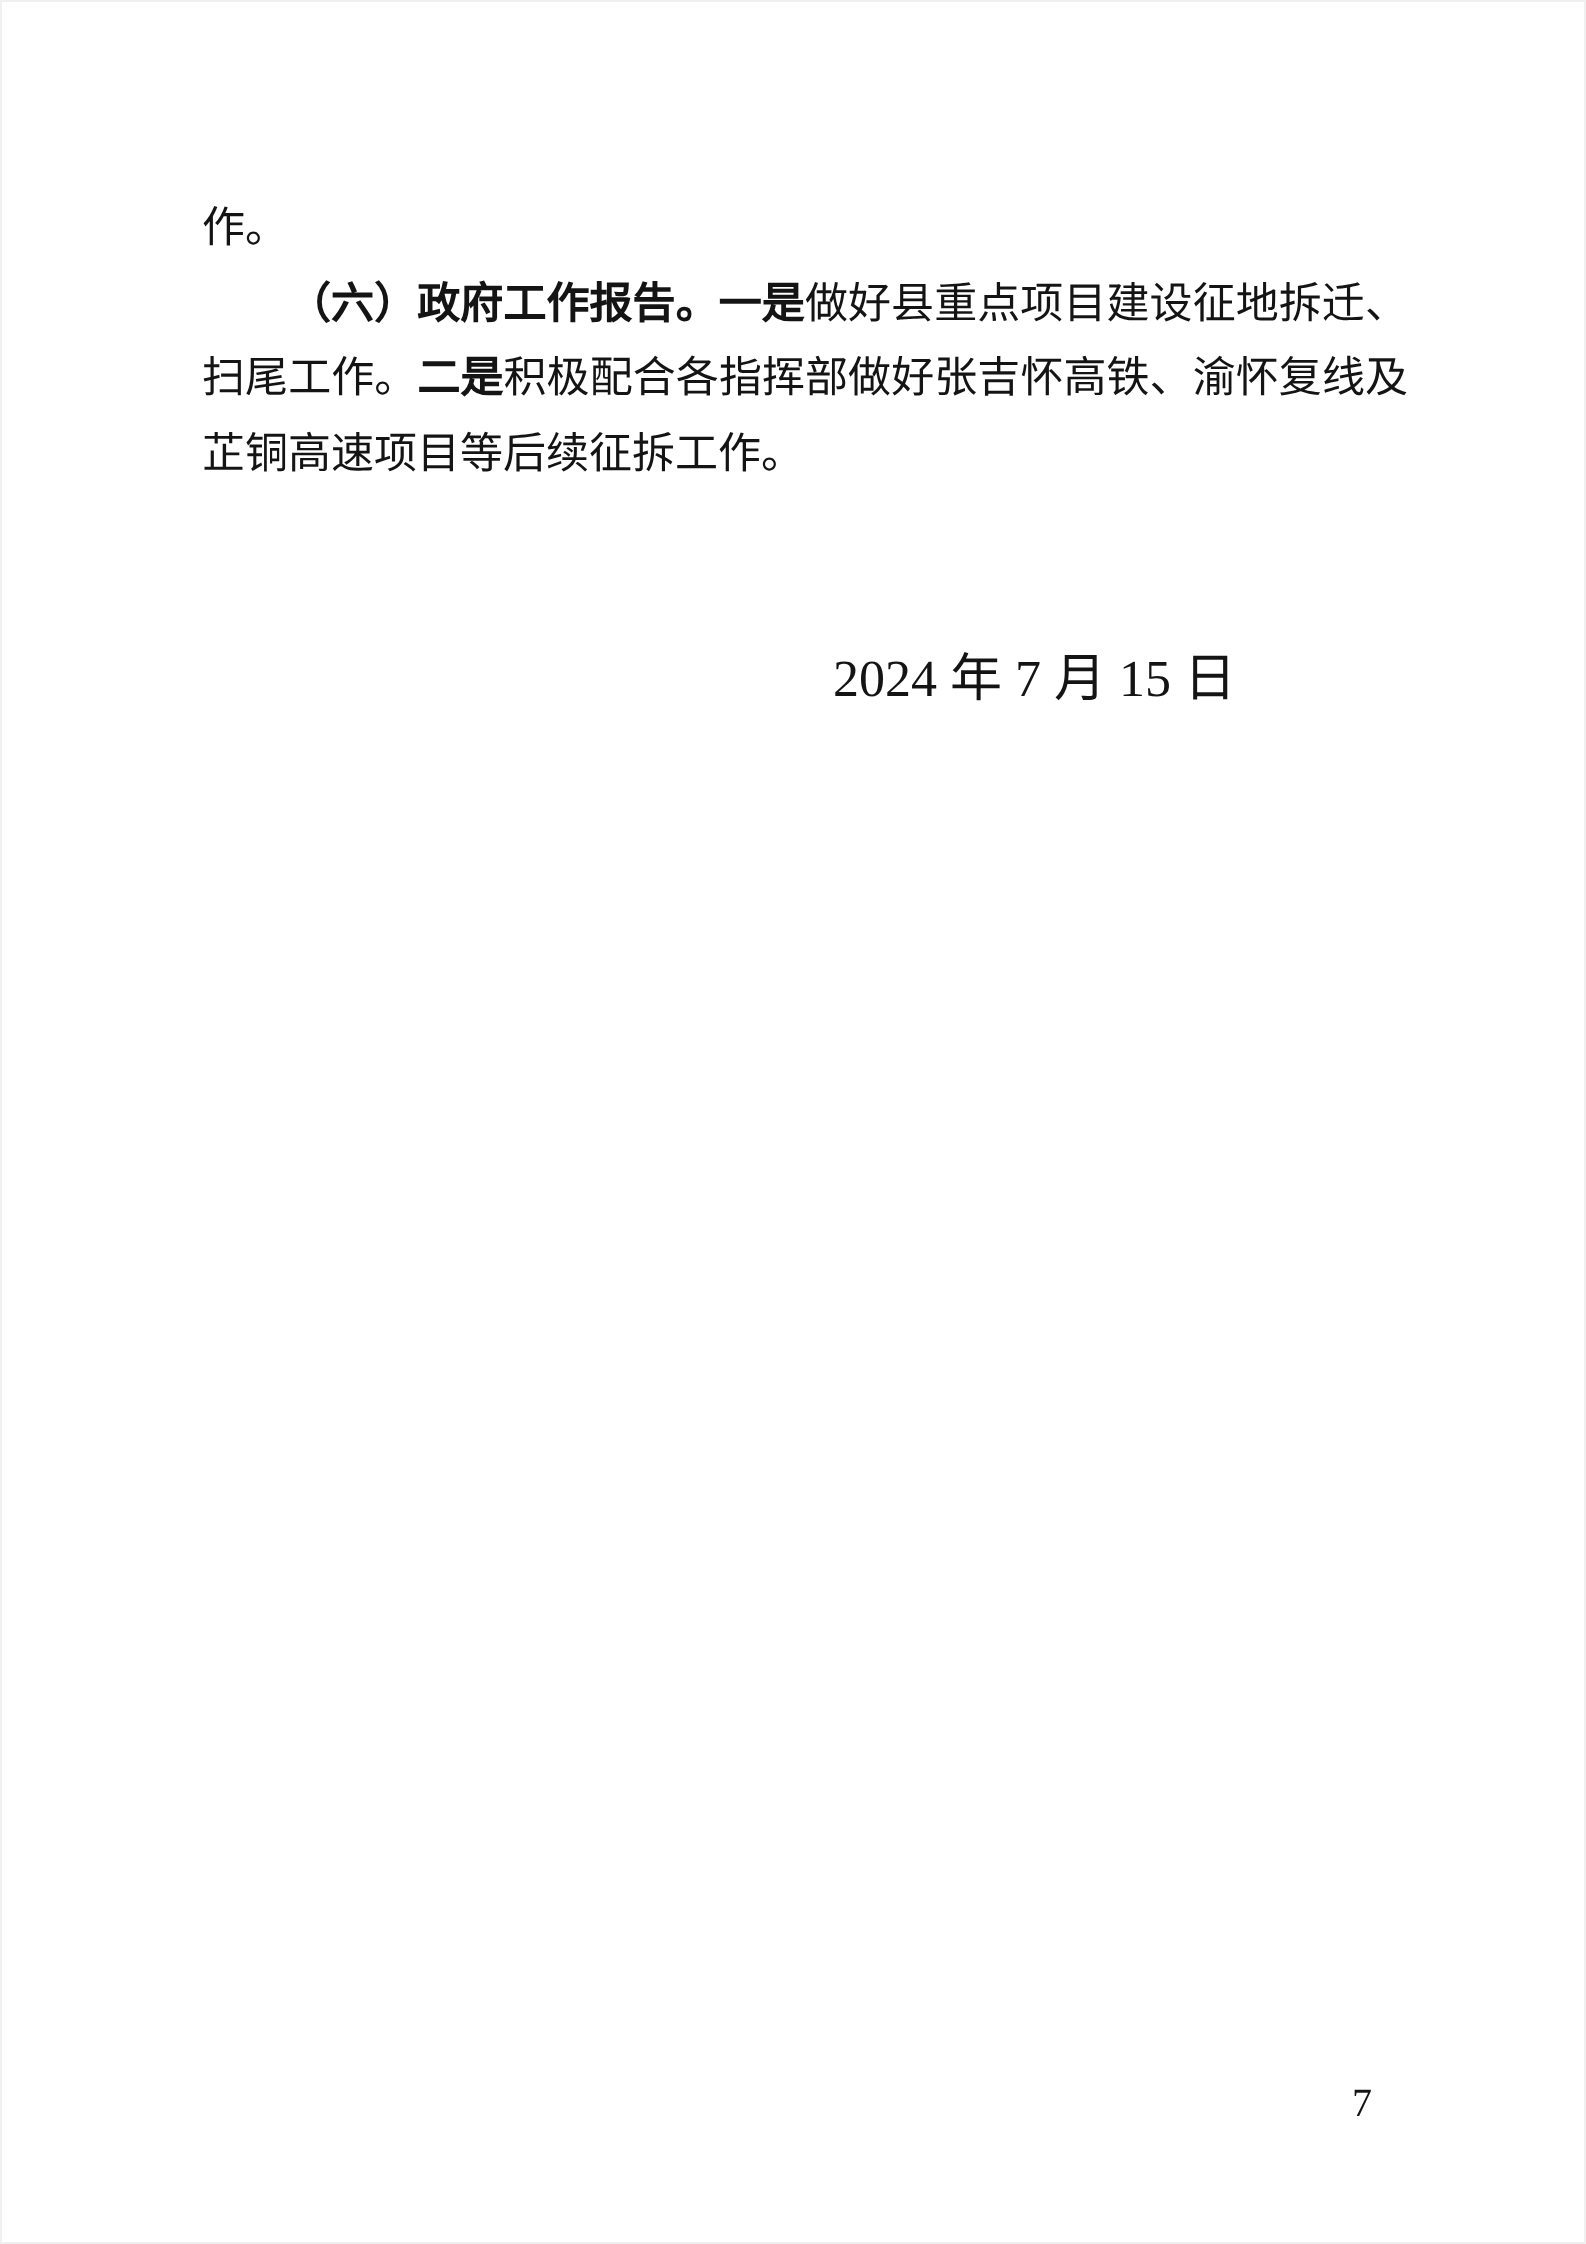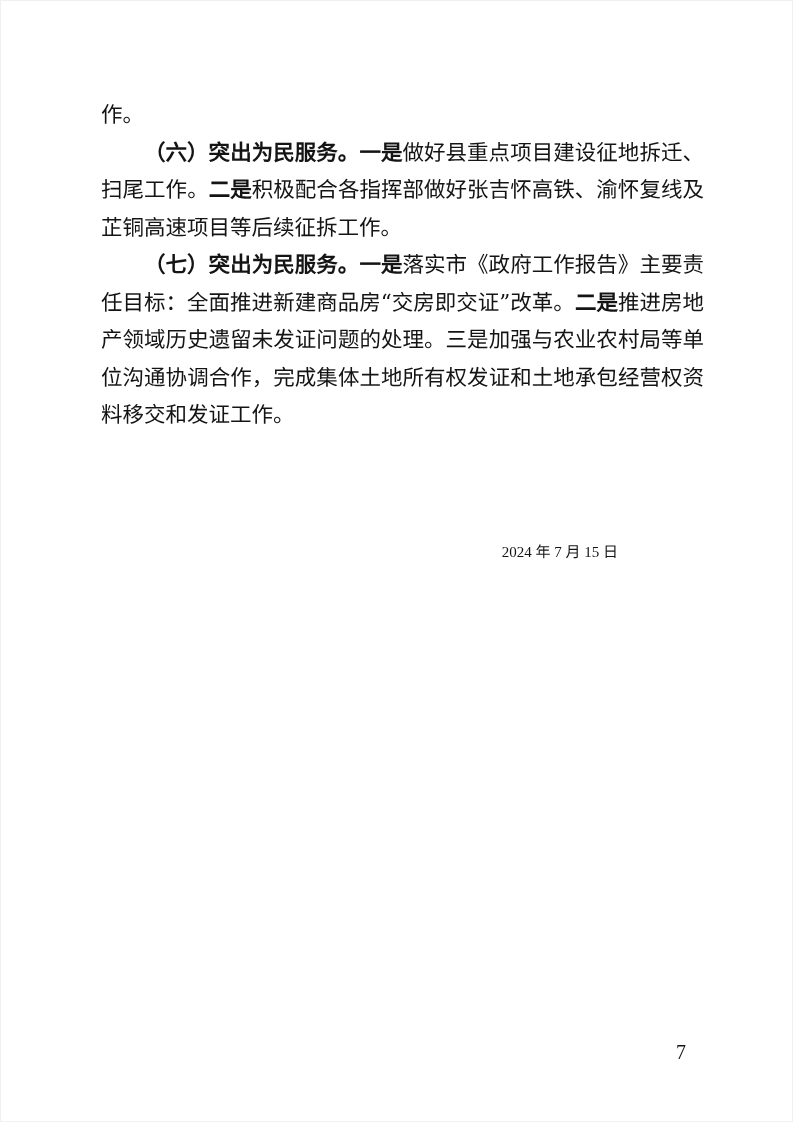--- a/index.html
+++ b/index.html
@@ -32,22 +32,22 @@
     text-align-last: left;
     letter-spacing: 0;
   }
   .para.indent {
     text-indent: 2em;
   }
   .bold {
     font-weight: 700;
   }
   .date-line {
-    margin-top: 100px;
-    font-size: 15px;
+    margin-top: 75px;
+    font-size: 26px;
     line-height: 37.5px;
     text-align: right;
     padding-right: 86px;
     font-family: "Liberation Serif", "DejaVu Serif", serif;
   }
   .page-number {
     position: absolute;
     left: 676px;
     top: 1040px;
     font-size: 20px;
@@ -56,20 +56,19 @@
     color: #141414;
   }
 </style>
 </head>
 <body>
 
 <div class="page">
   <div class="content">
 
   <p class="para"><span>作。</span></p>
-      <p class="para indent"><span class="bold">（六）突出为民服务。一是</span><span>做好县重点项目建设征地拆迁、扫尾工作。</span><span class="bold">二是</span><span>积极配合各指挥部做好张吉怀高铁、渝怀复线及芷铜高速项目等后续征拆工作。</span></p>
-      <p class="para indent"><span class="bold">（七）突出为民服务。一是</span><span>落实市《政府工作报告》主要责任目标：全面推进新建商品房“交房即交证”改革。</span><span class="bold">二是</span><span>推进房地产领域历史遗留未发证问题的处理。三是加强与农业农村局等单位沟通协调合作，完成集体土地所有权发证和土地承包经营权资料移交和发证工作。</span></p>
+      <p class="para indent"><span class="bold">（六）政府工作报告。一是</span><span>做好县重点项目建设征地拆迁、扫尾工作。</span><span class="bold">二是</span><span>积极配合各指挥部做好张吉怀高铁、渝怀复线及芷铜高速项目等后续征拆工作。</span></p>
       <div class="date-line">2024 年 7 月 15 日</div>
     </div>
   <div class="content" style="top: 96px; pointer-events: none;"></div>
   <div class="date-wrapper"></div>
   <div class="page-number">7</div>
 </div>
 
 </body></html>

